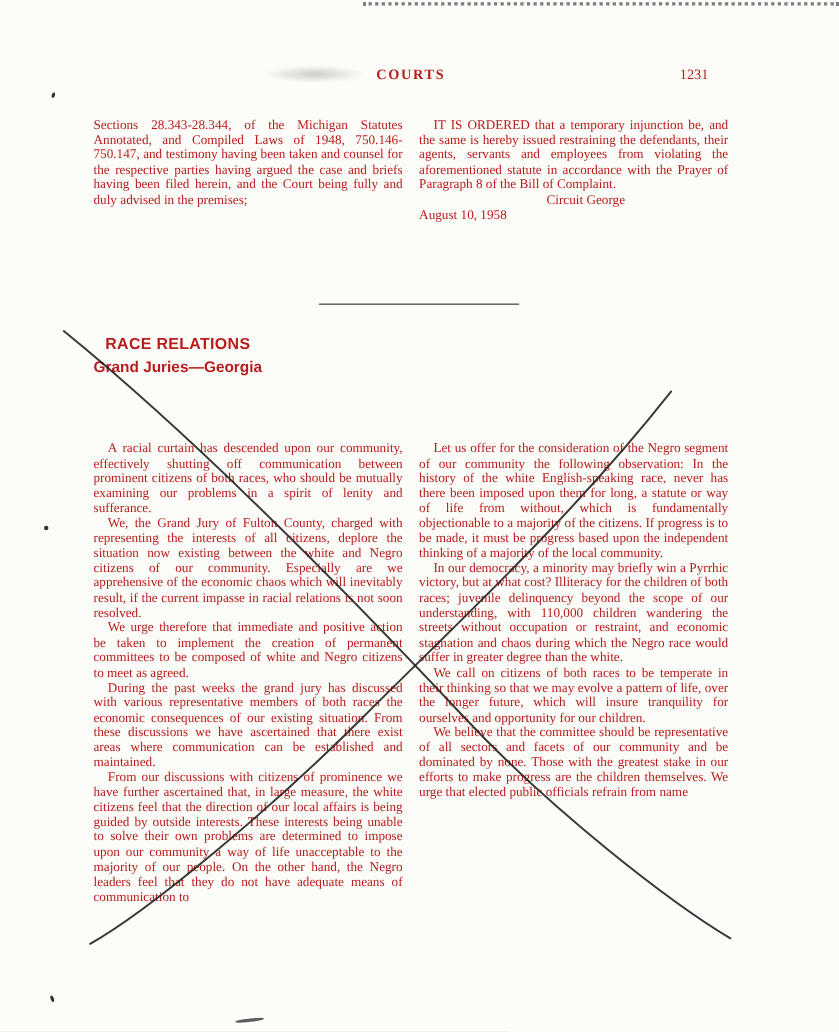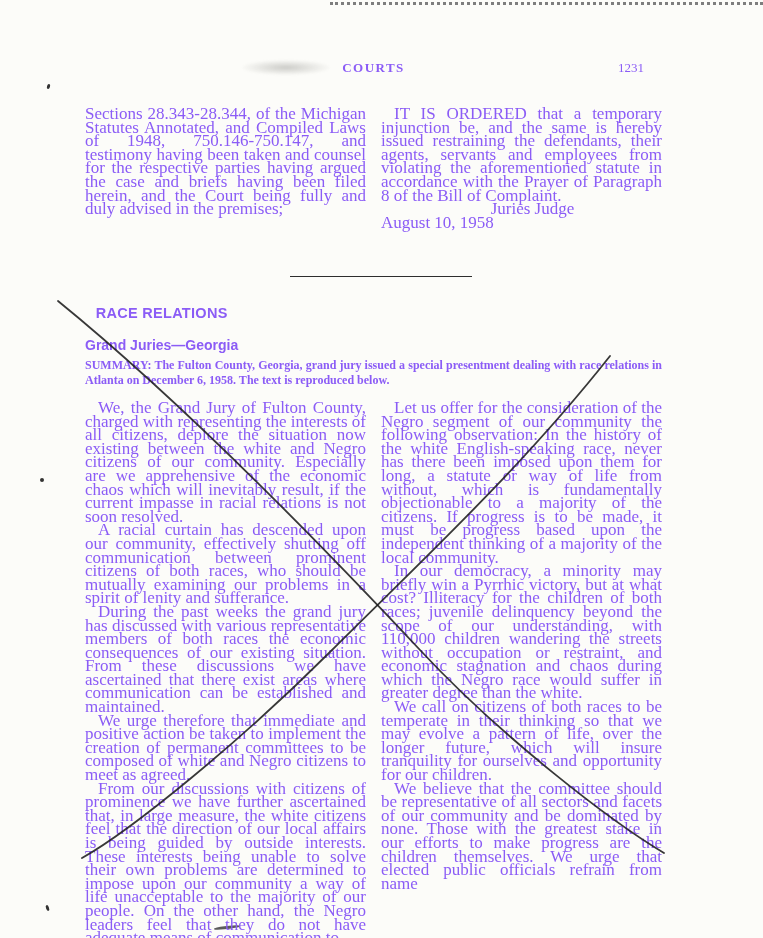--- a/index.html
+++ b/index.html
@@ -1,21 +1,21 @@
 <!DOCTYPE html>
 <html><head>
 <meta charset="utf-8">
 <style>
   html,body{margin:0;padding:0;background:#e8e8e6;}
   .page{
     position:relative;
     width:763px;height:938px;
     background:#fcfcf9;
     font-family:"Liberation Serif", serif;
-    color:#8b5cf6;
+    color:#b91c1c;
     overflow:hidden;
     margin:0 auto;
   }
   
   .top-dots{position:absolute;top:2px;left:330px;width:433px;height:0;
     border-top:3px dotted #4f4f4f;opacity:.72;}
   .smudge{position:absolute;top:60px;left:242px;width:88px;height:15px;
     background:radial-gradient(ellipse at center,#8a8a85 0%,rgba(180,180,175,.4) 55%,transparent 75%);
     filter:blur(1.2px);opacity:.42;border-radius:50%;}
   .speck{position:absolute;background:#333;border-radius:50%;}
@@ -25,36 +25,36 @@
   .sp4{top:926px;left:214px;width:26px;height:3px;border-radius:40%;transform:rotate(-6deg);opacity:.8;}
 
   
   .header{position:absolute;top:60px;left:85px;width:577px;height:18px;}
   .running-title{position:absolute;left:0;right:0;text-align:center;
     font-weight:bold;font-size:13px;letter-spacing:1.5px;}
   .page-number{position:absolute;right:18px;top:0;font-size:13px;margin-left:40px;}
 
   
   .cols{position:absolute;left:85px;width:577px;display:flex;gap:15px;}
-  .col{flex:1;font-size:17px;line-height:13.6px;text-align:justify;}
+  .col{flex:1;font-size:12px;line-height:13.6px;text-align:justify;}
   .col p{margin:0;text-indent:13px;}
   .col p.noindent{text-indent:0;}
   .top-cols{top:107px;}
   .sig-name{text-align:center;text-indent:0 !important;padding-left:22px;}
   .sig-title{text-align:center;text-indent:0 !important;padding-left:22px;}
   .sig-date{text-align:left;}
 
   .divider{position:absolute;top:276px;left:290px;width:182px;height:0;
     border-top:1.5px solid #2e2e2e;}
 
   
   .section-head{position:absolute;top:305px;left:85px;
     font-family:"Liberation Sans", sans-serif;}
   .heading{font-weight:bold;font-size:14.5px;letter-spacing:.3px;text-align:center;}
-  .subheading{font-weight:bold;font-size:14px;margin-top:16px;}
+  .subheading{font-weight:bold;font-size:14px;margin-top:4px;}
 
   .summary{position:absolute;top:358px;left:85px;width:577px;
     font-weight:bold;font-size:12px;line-height:14.6px;text-align:justify;}
 
   .body-cols{top:401px;}
 
   
   .crossout{position:absolute;top:0;left:0;pointer-events:none;}
 </style>
 </head>
@@ -73,40 +73,39 @@
     <span class="running-title">COURTS</span>
     <span class="page-number">1231</span>
   </div>
 
   <div class="cols top-cols">
     <div class="col">
       <p class="noindent">Sections 28.343-28.344, of the Michigan Statutes Annotated, and Compiled Laws of 1948, 750.146-750.147, and testimony having been taken and counsel for the respective parties having argued the case and briefs having been filed herein, and the Court being fully and duly advised in the premises;</p>
     </div>
     <div class="col">
       <p>IT IS ORDERED that a temporary injunction be, and the same is hereby issued restraining the defendants, their agents, servants and employees from violating the aforementioned statute in accordance with the Prayer of Paragraph 8 of the Bill of Complaint.</p>
-      <p class="sig-title">Juries Judge</p>
+      <p class="sig-title">Circuit George</p>
       <p class="sig-date noindent">August 10, 1958</p>
     </div>
   </div>
 
   <div class="divider"></div>
 
   <div class="section-head">
     <div class="heading">RACE RELATIONS</div>
     <div class="subheading">Grand Juries—Georgia</div>
   </div>
 
-  <div class="summary">SUMMARY: The Fulton County, Georgia, grand jury issued a special presentment dealing with race relations in Atlanta on December 6, 1958.  The text is reproduced below.</div>
 
   <div class="cols body-cols">
     <div class="col">
+      <p>A racial curtain has descended upon our community, effectively shutting off communication between prominent citizens of both races, who should be mutually examining our problems in a spirit of lenity and sufferance.</p>
       <p>We, the Grand Jury of Fulton County, charged with representing the interests of all citizens, deplore the situation now existing between the white and Negro citizens of our community. Especially are we apprehensive of the economic chaos which will inevitably result, if the current impasse in racial relations is not soon resolved.</p>
-      <p>A racial curtain has descended upon our community, effectively shutting off communication between prominent citizens of both races, who should be mutually examining our problems in a spirit of lenity and sufferance.</p>
+      <p>We urge therefore that immediate and positive action be taken to implement the creation of permanent committees to be composed of white and Negro citizens to meet as agreed.</p>
       <p>During the past weeks the grand jury has discussed with various representative members of both races the economic consequences of our existing situation. From these discussions we have ascertained that there exist areas where communication can be established and maintained.</p>
-      <p>We urge therefore that immediate and positive action be taken to implement the creation of permanent committees to be composed of white and Negro citizens to meet as agreed.</p>
       <p>From our discussions with citizens of prominence we have further ascertained that, in large measure, the white citizens feel that the direction of our local affairs is being guided by outside interests. These interests being unable to solve their own problems are determined to impose upon our community a way of life unacceptable to the majority of our people. On the other hand, the Negro leaders feel that they do not have adequate means of communication to</p>
     </div>
     <div class="col">
       <p>Let us offer for the consideration of the Negro segment of our community the following observation: In the history of the white English-speaking race, never has there been imposed upon them for long, a statute or way of life from without, which is fundamentally objectionable to a majority of the citizens. If progress is to be made, it must be progress based upon the independent thinking of a majority of the local community.</p>
       <p>In our democracy, a minority may briefly win a Pyrrhic victory, but at what cost? Illiteracy for the children of both races; juvenile delinquency beyond the scope of our understanding, with 110,000 children wandering the streets without occupation or restraint, and economic stagnation and chaos during which the Negro race would suffer in greater degree than the white.</p>
       <p>We call on citizens of both races to be temperate in their thinking so that we may evolve a pattern of life, over the longer future, which will insure tranquility for ourselves and opportunity for our children.</p>
       <p>We believe that the committee should be representative of all sectors and facets of our community and be dominated by none. Those with the greatest stake in our efforts to make progress are the children themselves. We urge that elected public officials refrain from name</p>
     </div>
   </div>
 

